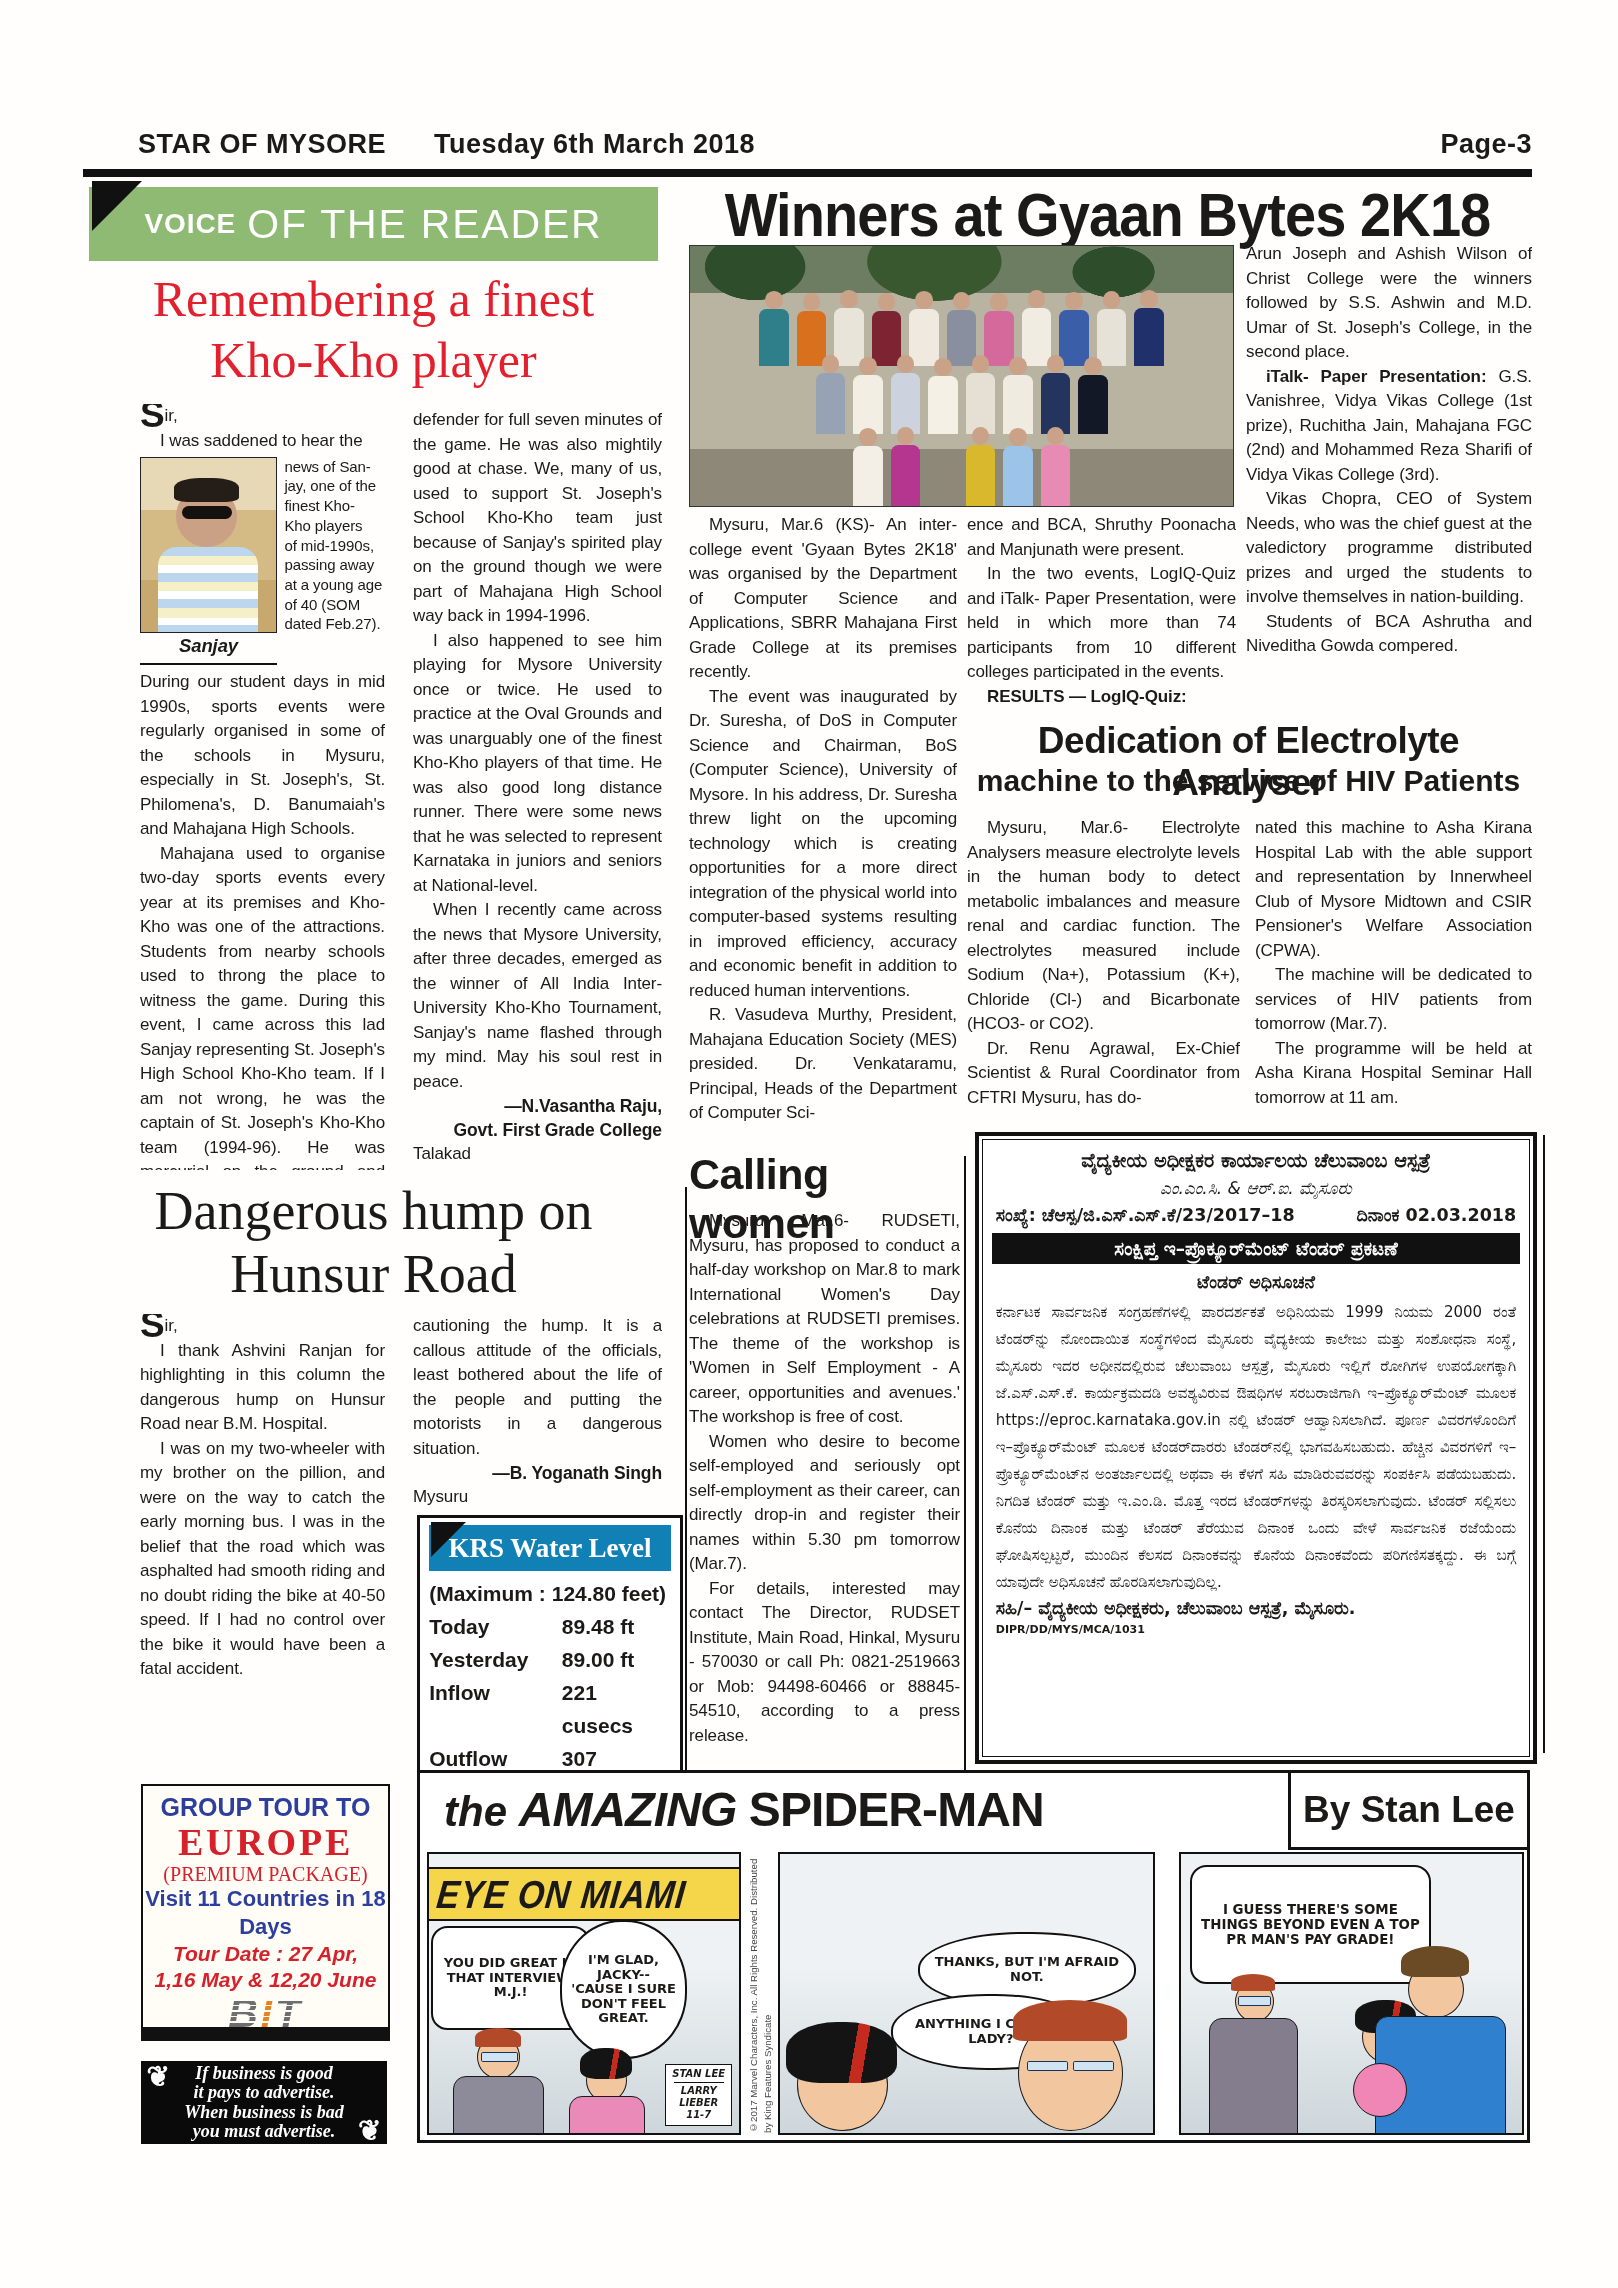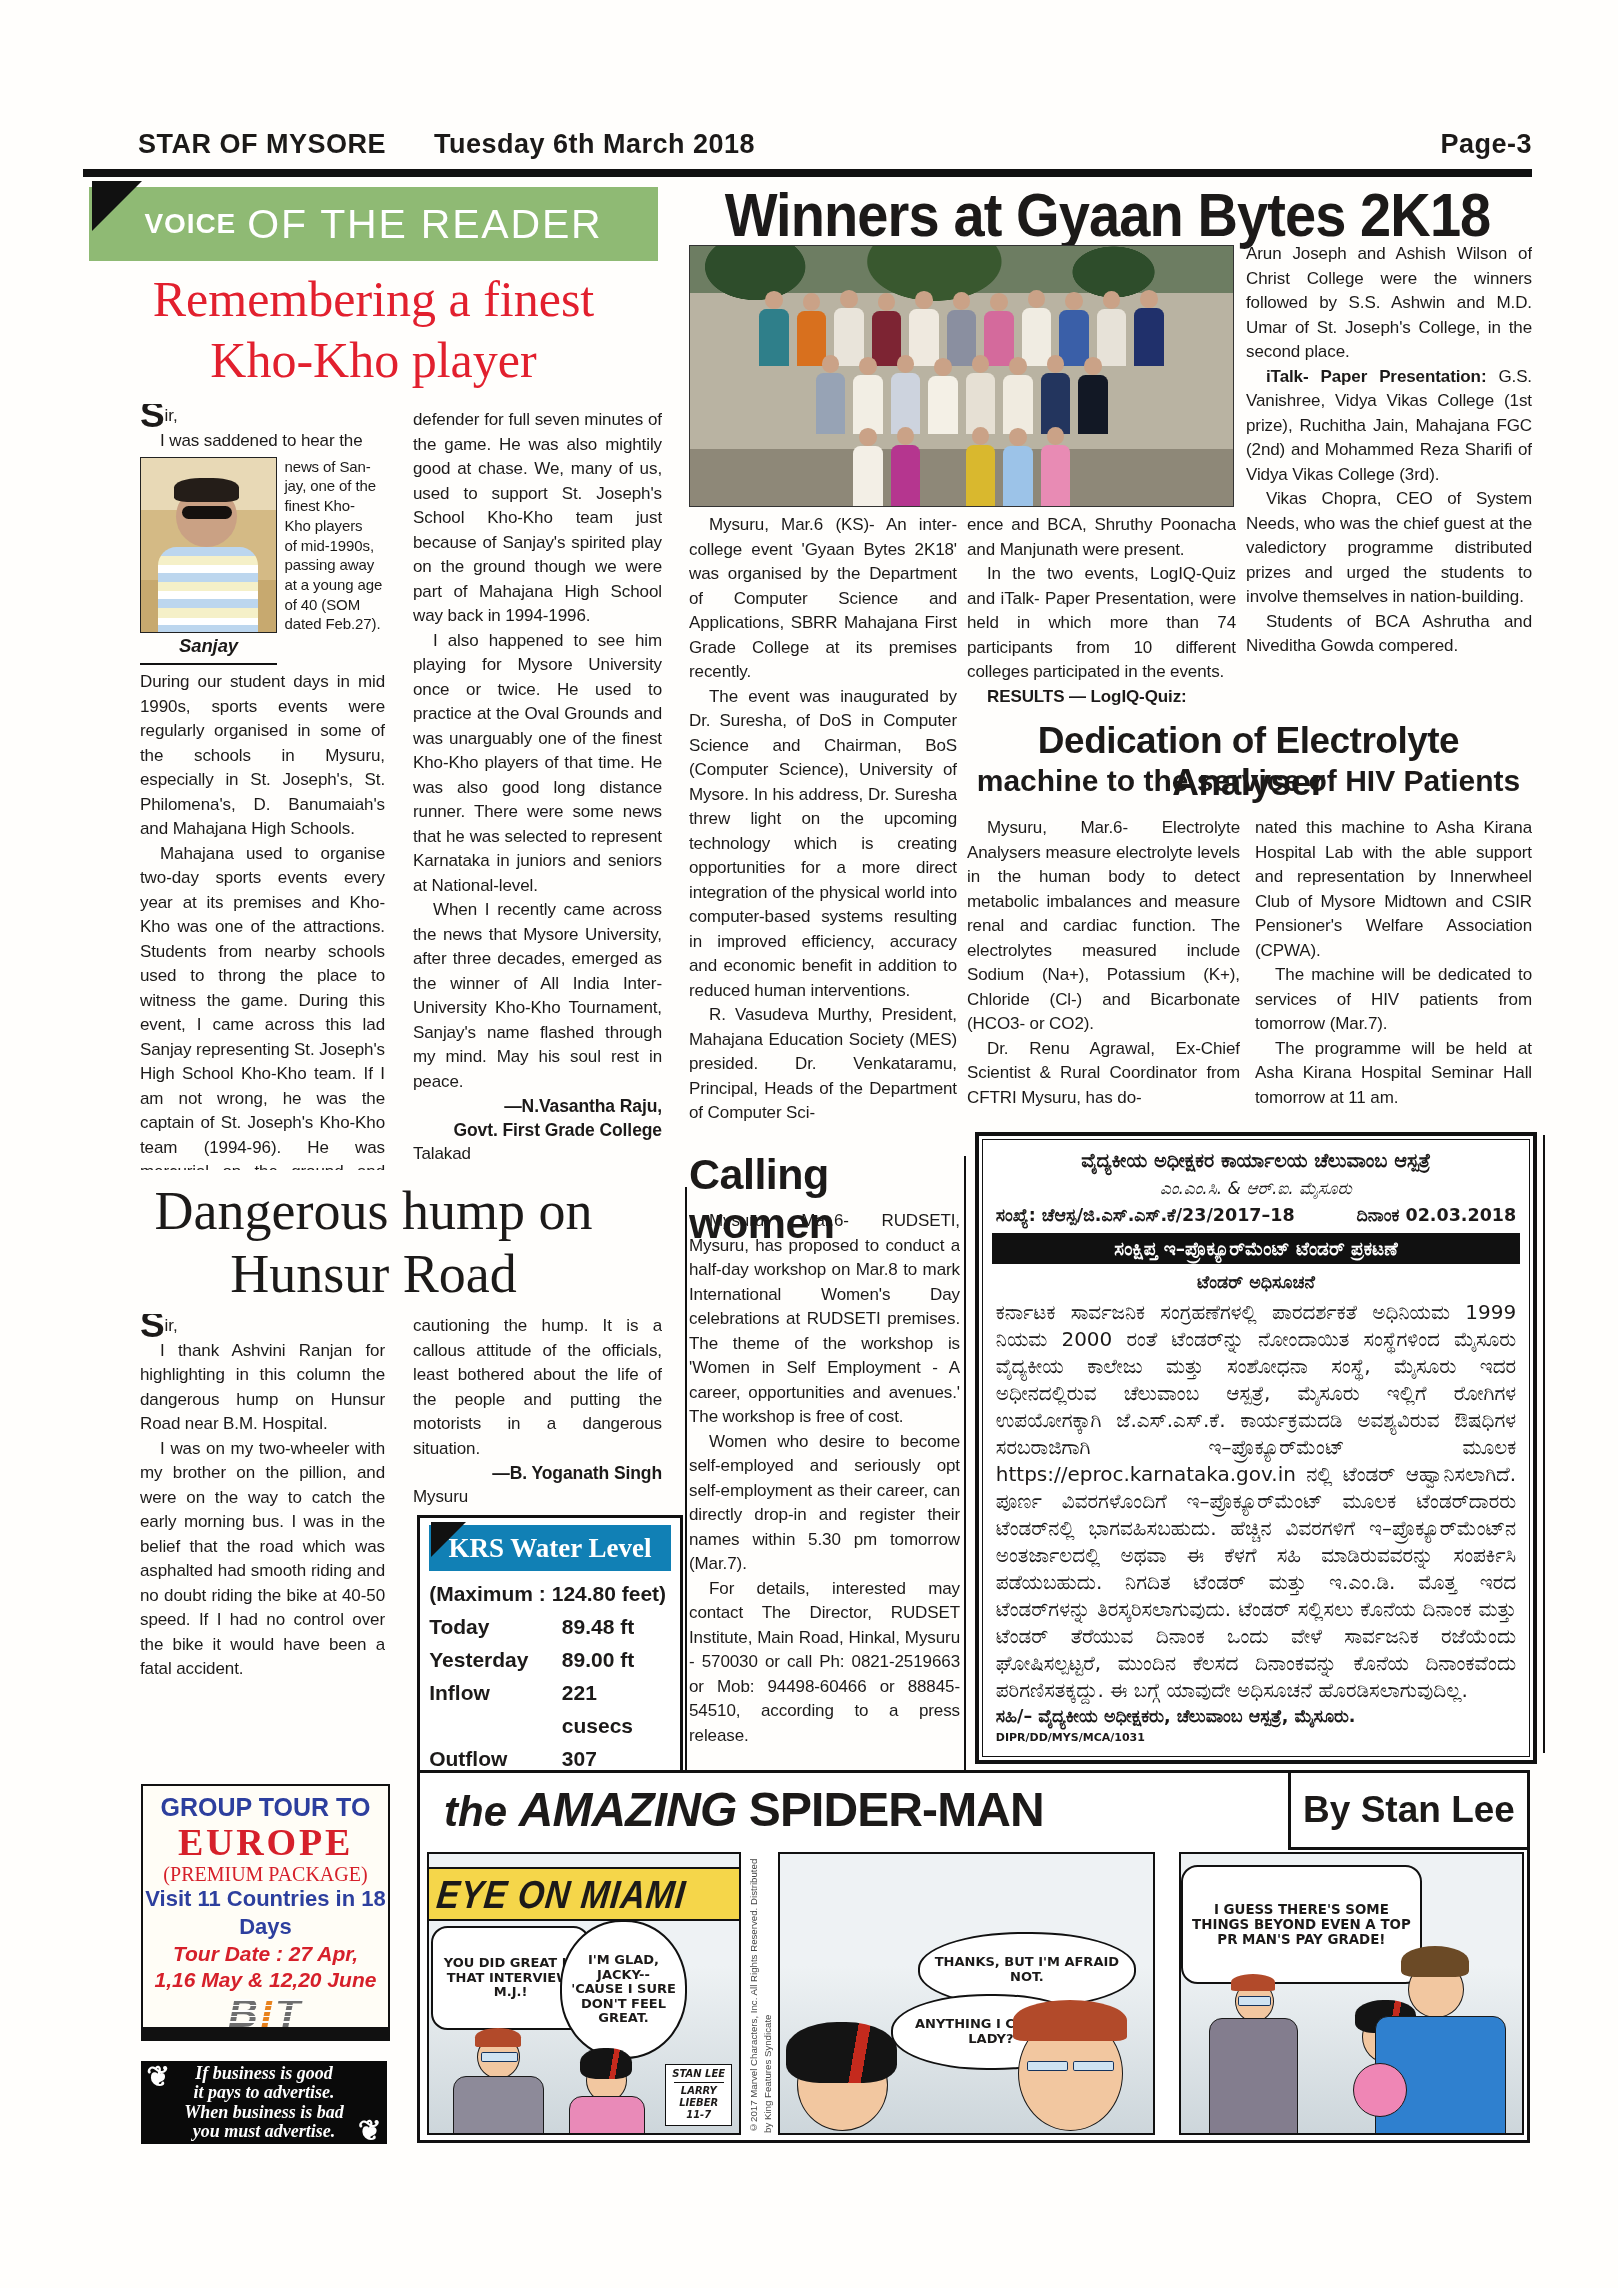--- a/index.html
+++ b/index.html
@@ -47,21 +47,21 @@
   
   .dedh1{left:965px;top:720px;width:567px;text-align:center;font-size:37px;font-weight:800;letter-spacing:-0.5px;}
   .dedh2{left:965px;top:764px;width:567px;text-align:center;font-size:30px;font-weight:bold;}
   .callh{left:689px;top:1150px;width:277px;font-size:43px;font-weight:800;letter-spacing:-0.5px;}
   
   .tender{left:975px;top:1132px;width:554px;height:624px;border:4.6px solid #111;background:#fff;}
   .tinner{position:absolute;inset:2.8px;border:1.8px solid #111;padding:7.4px 13px;overflow:hidden;
           font-family:"DejaVu Sans",sans-serif;}
   .tbar{background:#111;color:#fff;font-weight:bold;font-size:18.5px;text-align:center;
         line-height:31px;height:31px;margin:3.7px -3.7px;}
-  .tbody{font-size:20px;line-height:27px;text-align:justify;margin-top:3.7px;}
+  .tbody{font-size:15px;line-height:27px;text-align:justify;margin-top:3.7px;}
   
   .humpt{left:89px;top:1180px;width:569px;text-align:center;font-family:"Liberation Serif",serif;
          font-size:54px;line-height:63px;}
   
   .krs{left:417px;top:1515px;width:266px;height:269px;border:3.7px solid #111;background:#fff;padding:7.4px 9.2px;box-sizing:border-box;}
   .krshead{position:relative;background:#1180b5;height:46px;display:flex;align-items:center;justify-content:center;}
   .krshead span{color:#fff;font-family:"Liberation Serif",serif;font-weight:bold;font-size:27px;}
   .krsflag{position:absolute;left:1.8px;top:-3.7px;width:0;height:0;border-top:35px solid #111;border-right:35px solid transparent;}
   .krsrow{display:flex;font-size:21px;font-weight:bold;line-height:33px;}
   .krsrow .v{margin-left:auto;width:109px;}
@@ -450,21 +450,21 @@
       <div class="head" style="left:16.6px;top:185px;width:89px;height:90px;"></div>
       <div class="hairK" style="left:5.5px;top:168px;width:111px;height:61px;"></div>
 
       <div class="head" style="left:238px;top:162px;width:103px;height:113px;"></div>
       <div class="hairR" style="left:233px;top:146px;width:114px;height:41px;"></div>
       <div class="glass" style="left:247px;top:207px;width:39px;"></div>
       <div class="glass" style="left:293px;top:207px;width:39px;"></div>
     </div>
 
     <div class="panel" style="left:759px;width:341px;">
-      <div class="bubble" style="left:0;top:11px;width:222px;height:100px;border-radius:16.6px;font-size:13.4px;">I GUESS THERE'S SOME THINGS BEYOND EVEN A TOP PR MAN'S PAY GRADE!</div>
+      <div class="bubble" style="left:9px;top:11px;width:222px;height:100px;border-radius:16.6px;font-size:13.4px;">I GUESS THERE'S SOME THINGS BEYOND EVEN A TOP PR MAN'S PAY GRADE!</div>
 
       <div class="head" style="left:54px;top:127px;width:37px;height:39px;"></div>
       <div class="hairR" style="left:50px;top:120px;width:44px;height:16.6px;"></div>
       <div class="glass" style="left:57px;top:142px;width:31px;"></div>
       <div class="torso" style="left:28px;top:164px;width:87px;height:114px;background:#837d8e;"></div>
 
       <div class="head" style="left:227px;top:107px;width:54px;height:55px;"></div>
       <div class="hairB" style="left:220px;top:92px;width:68px;height:31px;"></div>
       <div class="head" style="left:181px;top:157px;width:48px;height:50px;"></div>
       <div class="hairK" style="left:174px;top:146px;width:61px;height:33px;"></div>

